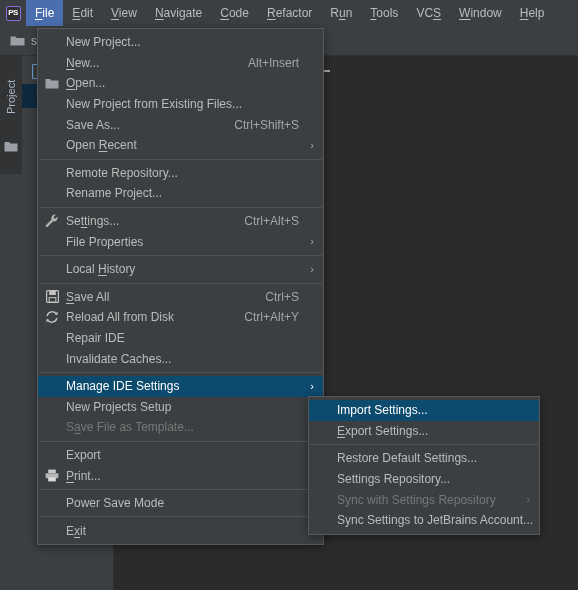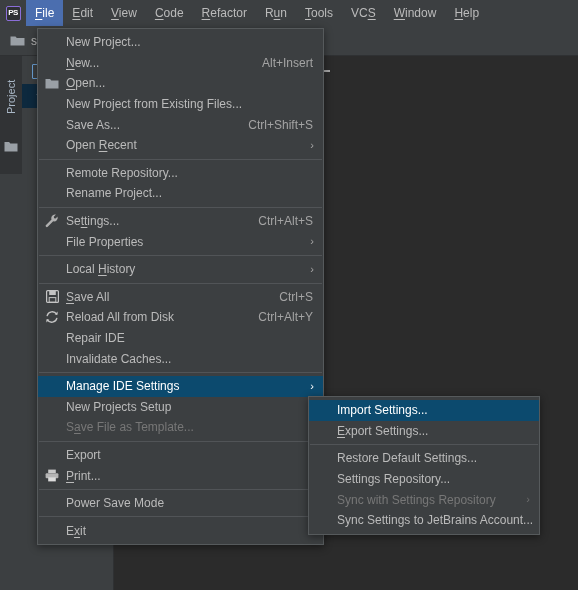--- a/index.html
+++ b/index.html
@@ -204,21 +204,21 @@
   }
   .menu-item.disabled {
     color: #777777;
   }
   .menu-item .mtext { flex: 0 0 auto; }
   .menu-item .spacer { flex: 1 1 auto; }
   .menu-item .accel {
     flex: 0 0 auto;
     font-size: 12px;
     color: #a4a4a4;
-    padding-right: 10px;
+    padding-right: 24px;
   }
   .menu-item .arrow {
     flex: 0 0 auto;
     padding-right: 9px;
     color: #a4a4a4;
     font-size: 11px;
     line-height: 1;
   }
   .menu-item.selected .arrow { color: #ffffff; }
   .menu-item.disabled .arrow { color: #6d6d6d; }
@@ -280,20 +280,21 @@
   <div class="minimize-bar"></div>
 
   <div class="menubar">
     <div class="app-logo">
       <div class="glyph">PS</div>
     </div>
     <div class="menubar-items" id="menubar-items">
         <div class="menubar-item active"><span class="mn">F</span>ile</div>
         <div class="menubar-item"><span class="mn">E</span>dit</div>
         <div class="menubar-item"><span class="mn">V</span>iew</div>
+        <div class="menubar-item"><span class="mn">N</span>avigate</div>
         <div class="menubar-item"><span class="mn">C</span>ode</div>
         <div class="menubar-item"><span class="mn">R</span>efactor</div>
         <div class="menubar-item">R<span class="mn">u</span>n</div>
         <div class="menubar-item"><span class="mn">T</span>ools</div>
         <div class="menubar-item">VC<span class="mn">S</span></div>
         <div class="menubar-item"><span class="mn">W</span>indow</div>
         <div class="menubar-item"><span class="mn">H</span>elp</div>
       </div>
   </div>
 

